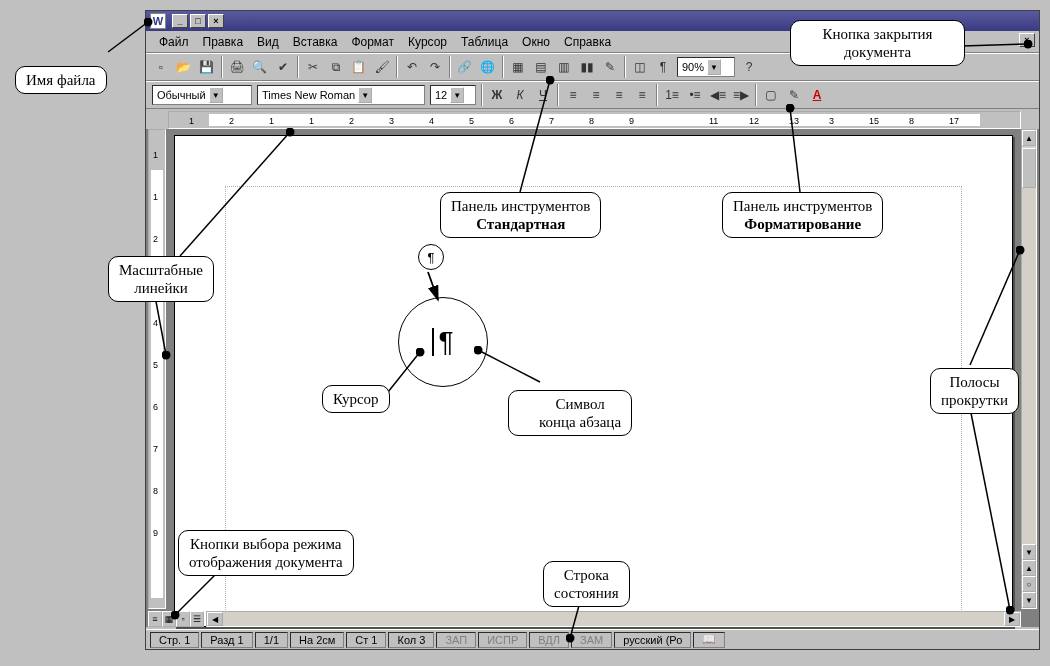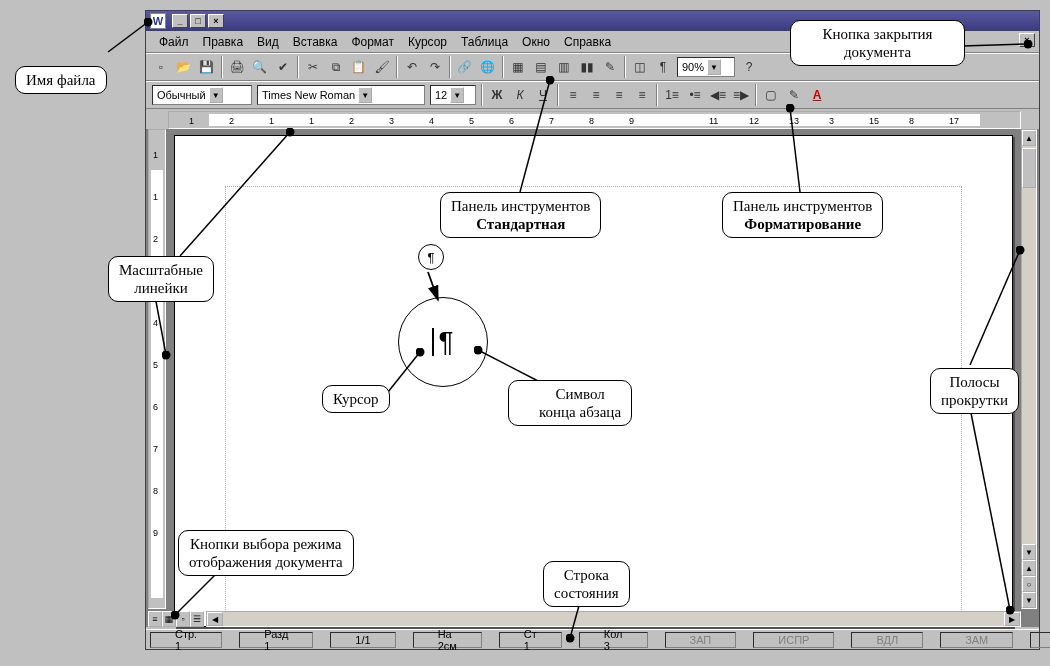--- a/index.html
+++ b/index.html
@@ -220,22 +220,22 @@
     height: 20px;
     background: #c0c0c0;
     border-top: 1px solid #fff;
     display: flex;
     align-items: center;
     font-size: 11px;
     padding: 0 4px;
   }
   .statusbar .cell {
     border: 1px inset #808080;
-    padding: 1px 24px;
-    margin-right: 17px;
+    padding: 1px 8px;
+    margin-right: 2px;
     height: 16px;
     display: flex; align-items: center;
   }
   .statusbar .cell.dim { color: #808080; }
   
   .zoom-circle {
     position: absolute;
     width: 90px; height: 90px;
     border: 1.5px solid #000; border-radius: 50%;
     background: #fff;
@@ -452,21 +452,21 @@
   <b>Стандартная</b>
 </div>
 
 <div class="callout" style="left:722px; top:192px;">
   <span>Панель инструментов</span><br>
   <b>Форматирование</b>
 </div>
 
 <div class="callout" style="left:322px; top:385px;">Курсор</div>
 
-<div class="callout" style="left:508px; top:380px; white-space:normal;padding-left:30px;">
+<div class="callout" style="left:508px; top:390px; white-space:normal;padding-left:30px;">
   <span>Символ<br>конца абзаца</span>
 </div>
 
 <div class="callout" style="left:930px; top:368px; white-space:normal;">
   <span>Полосы<br>прокрутки</span>
 </div>
 
 <div class="callout" style="left:178px; top:530px; white-space:normal;">
   <span>Кнопки выбора режима<br>отображения документа</span>
 </div>

